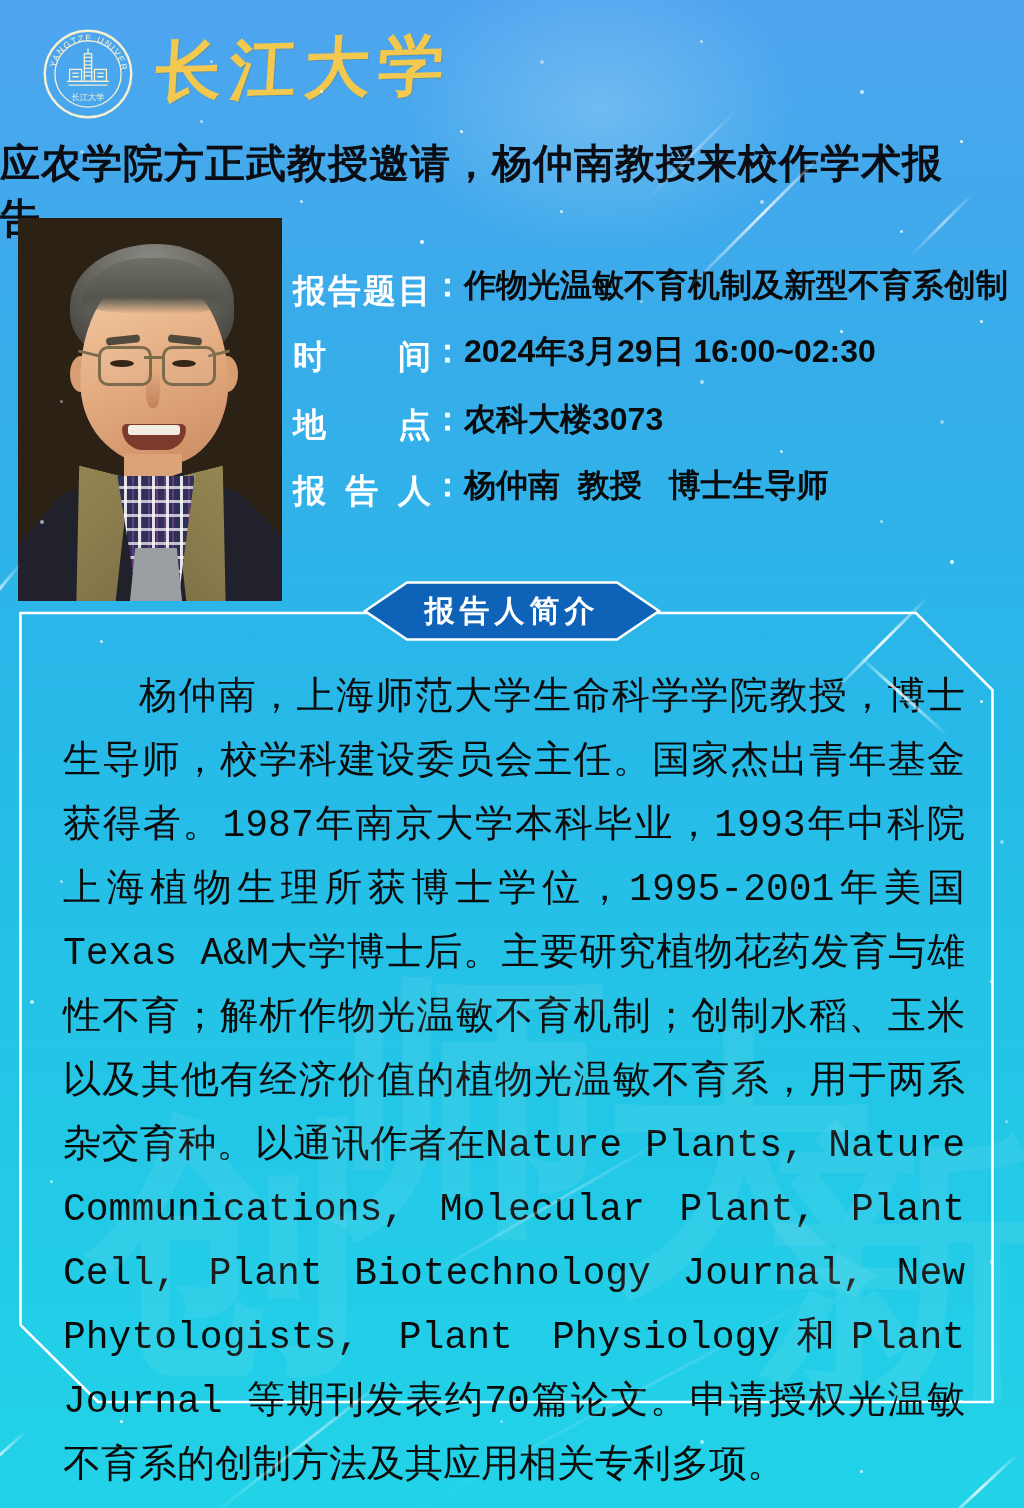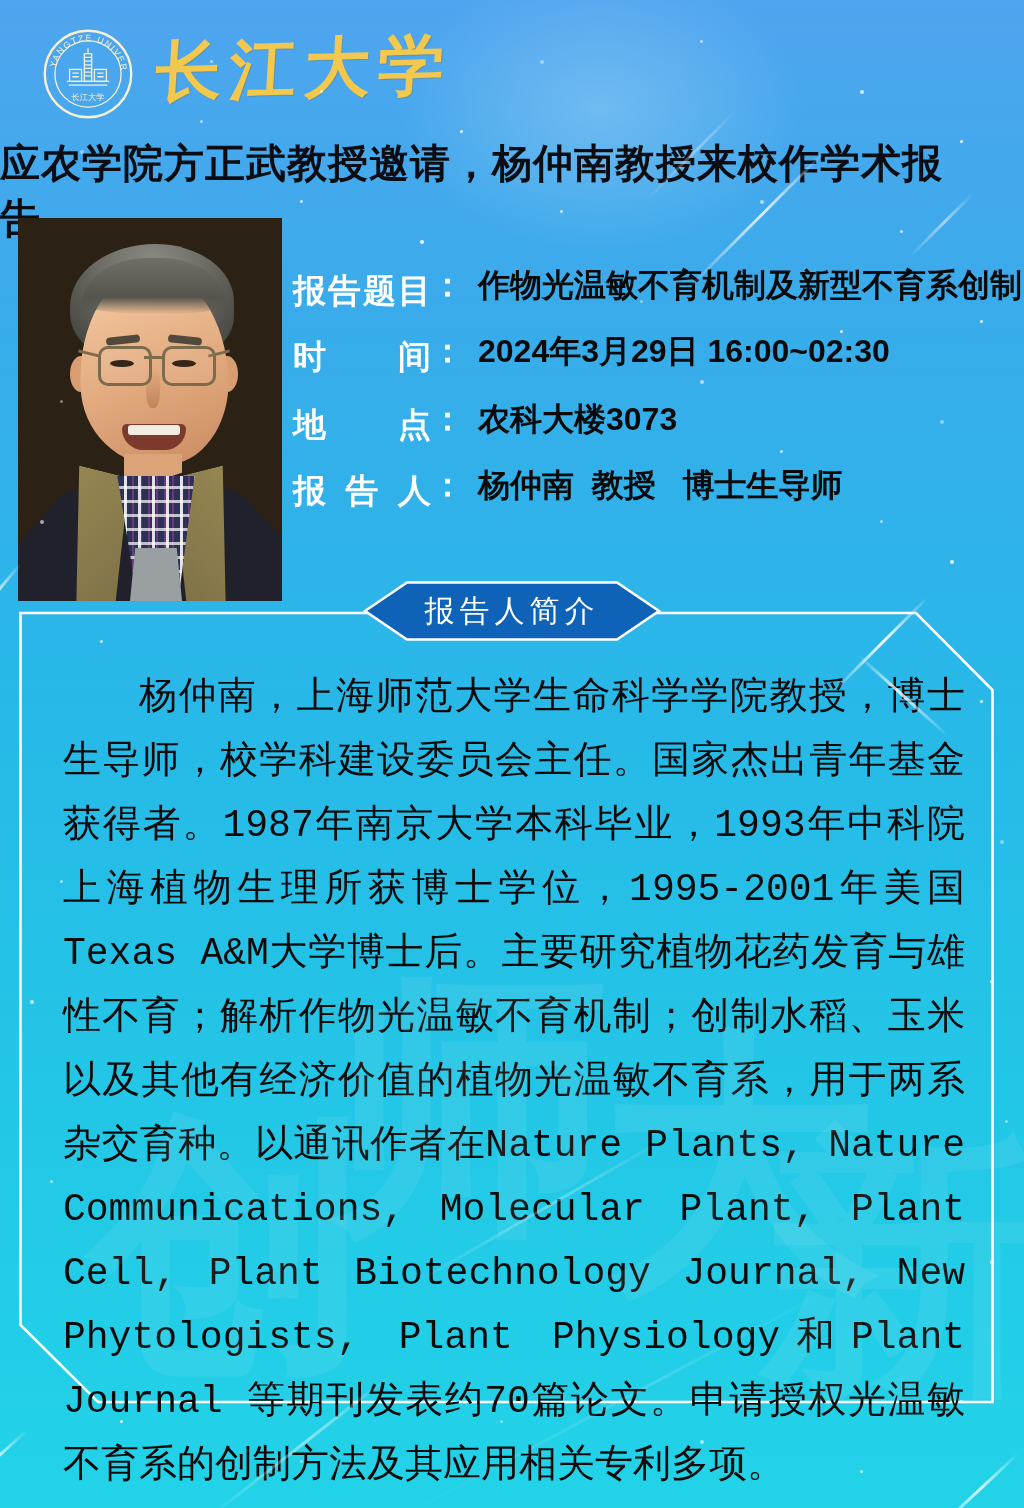--- a/index.html
+++ b/index.html
@@ -67,27 +67,27 @@
         repeating-linear-gradient(0deg,rgba(255,255,255,.7) 0 3px,rgba(255,255,255,0) 3px 14px),
         repeating-linear-gradient(90deg,rgba(120,60,140,.8) 6px 8px,rgba(120,60,140,0) 8px 14px);}
   .tee{left:112px;top:330px;width:52px;height:53px;background:#9aa0a2;clip-path:polygon(10% 0,90% 0,100% 100%,0 100%);}
 
   
   .rows{position:absolute;left:293px;top:0;}
   .row{position:absolute;left:0;white-space:nowrap;}
   .row .lbl{display:inline-block;width:138px;color:#ffffff;font-weight:800;font-size:33px;
       text-align:justify;text-align-last:justify;vertical-align:middle;}
   .row .colon{color:#ffffff;font-weight:800;font-size:33px;}
-  .row .val{color:#0a0a0a;font-weight:800;font-size:32px;margin-left:14px;white-space:pre;}
+  .row .val{color:#0a0a0a;font-weight:800;font-size:32px;margin-left:0;white-space:pre;}
 
   
   .boxsvg{position:absolute;left:0;top:0;pointer-events:none;}
   .badge{position:absolute;left:362px;top:580px;width:300px;height:62px;}
   .badge-label{position:absolute;left:362px;top:580px;width:300px;height:62px;display:flex;
-      align-items:center;justify-content:center;color:#fff;font-size:30px;font-weight:400;letter-spacing:5px;}
+      align-items:center;justify-content:center;color:#fff;font-size:30px;font-weight:700;letter-spacing:5px;}
 
   .bio{position:absolute;left:63px;top:666px;width:902px;color:#0b0b0b;
       font-family:Liberation Mono, monospace;
       font-size:38px;line-height:64px;text-align:justify;text-indent:2em;}
 
   
   .dot{position:absolute;border-radius:50%;background:#fff;pointer-events:none;}
   .streak{position:absolute;width:3px;pointer-events:none;
       background:linear-gradient(to bottom,rgba(255,255,255,0),#ffffff 45%,rgba(255,255,255,0));}
   .wm{position:absolute;font-family:"Liberation Serif",serif;font-weight:700;

